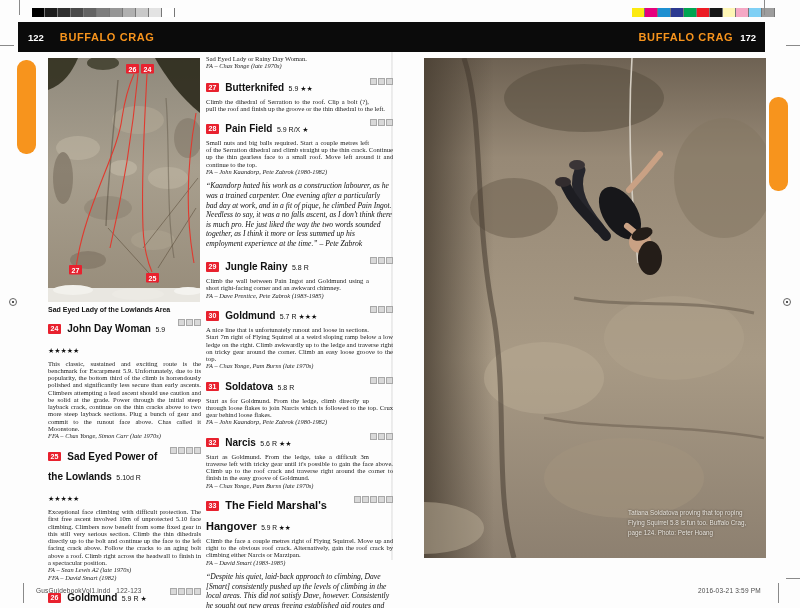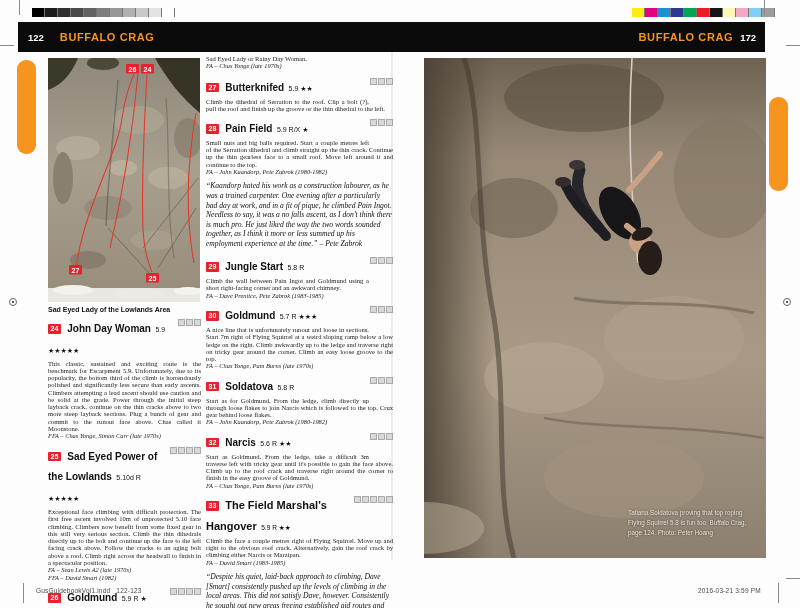--- a/index.html
+++ b/index.html
@@ -232,21 +232,21 @@
       <div class="rdesc">Small nuts and big balls required. Start a couple metres left of the Serration dihedral and climb straight up the thin crack. Continue up the thin gearless face to a small roof. Move left around it and continue to the top.</div>
       <div class="rfa">FA – John Kaandorp, Pete Zabrok (1980-1982)</div>
     </div>
 
     <div class="quote">“Kaandorp hated his work as a construction labourer, as he was a trained carpenter. One evening after a particularly bad day at work, and in a fit of pique, he climbed Pain Ingot. Needless to say, it was a no falls ascent, as I don’t think there is much pro. He just liked the way the two words sounded together, as I think it more or less summed up his employment experience at the time.” – Pete Zabrok</div>
 
     <div class="route">
       <div class="route-head">
         <span class="ricons"><i></i><i></i><i></i></span>
         <span class="rnum">29</span>
-        <span class="rname">Jungle Start</span>
+        <span class="rname">Jungle Rainy</span>
         <span class="rgrade">5.8 R</span>
       </div>
       <div class="rdesc">Climb the wall between Pain Ingot and Goldmund using a short right-facing corner and an awkward chimney.</div>
       <div class="rfa">FA – Dave Prentice, Pete Zabrok (1983-1985)</div>
     </div>
 
     <div class="route">
       <div class="route-head">
         <span class="ricons"><i></i><i></i><i></i></span>
         <span class="rnum">30</span>

